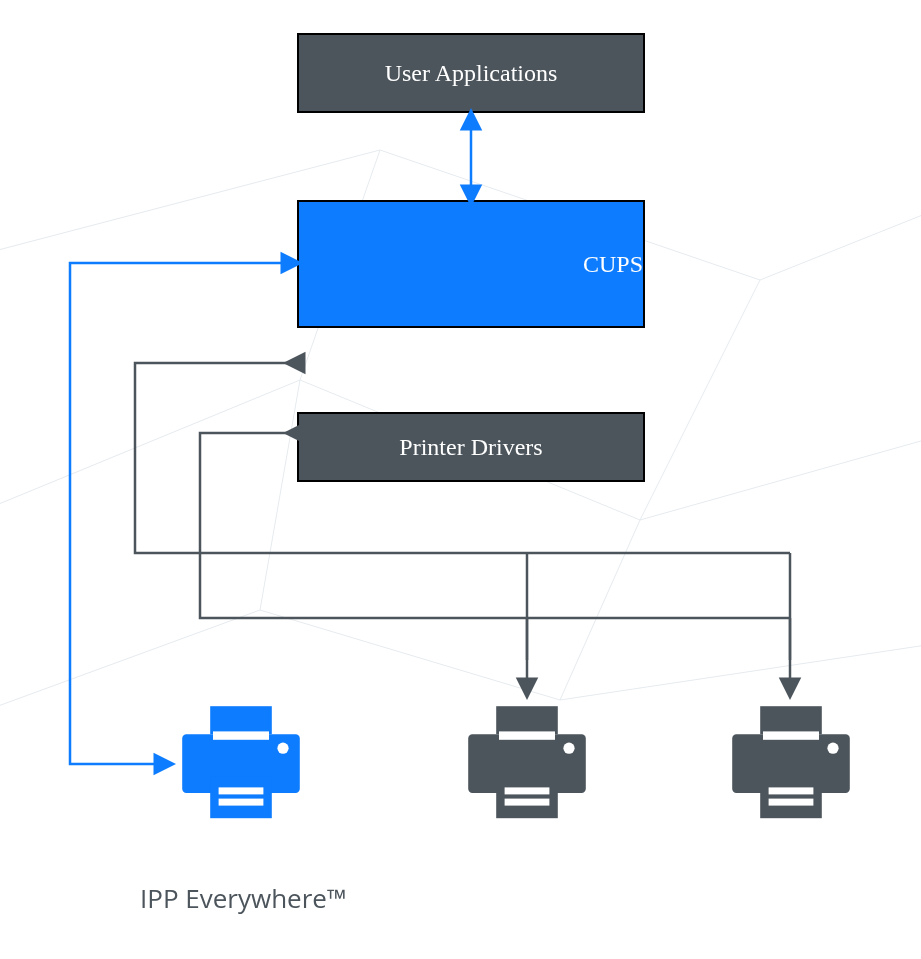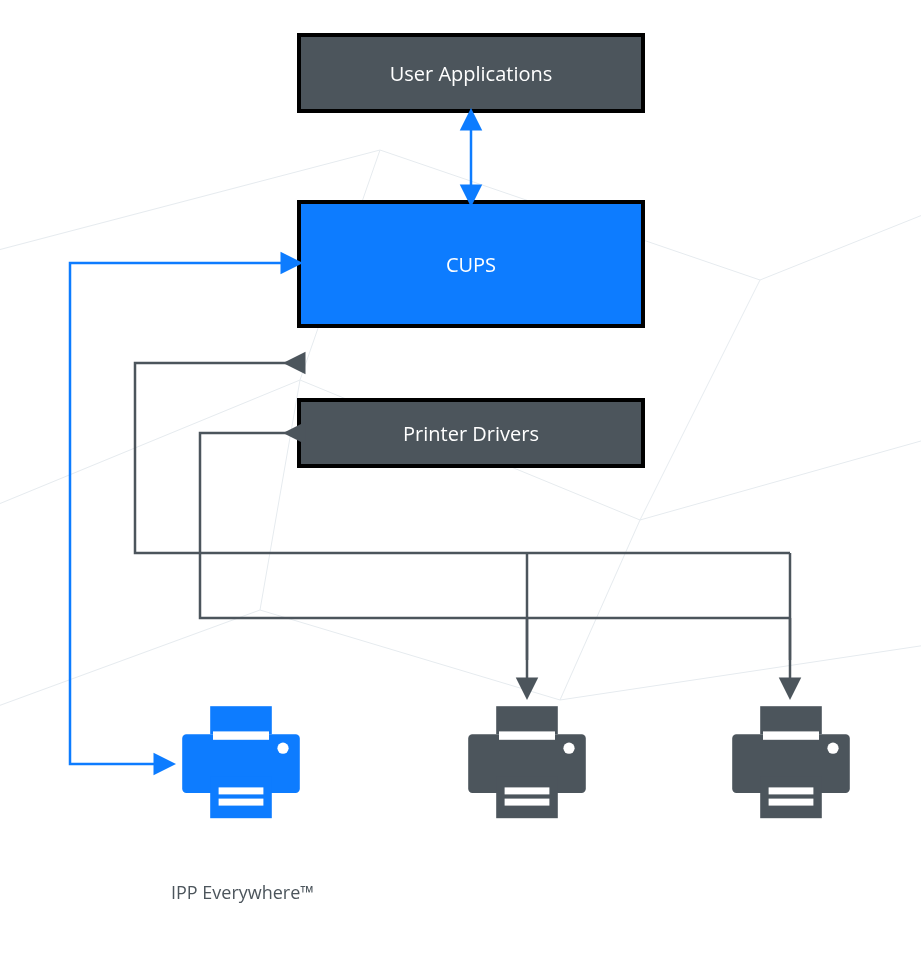--- a/index.html
+++ b/index.html
@@ -24,29 +24,30 @@
     position: absolute;
     inset: 0;
     z-index: 1;
   }
   .box {
     position: absolute;
     box-sizing: border-box;
     display: flex;
     align-items: center;
     justify-content: center;
-    font-size: 20px;
-    border: 4px solid #000000;
+    font-size: 24px;
+    border: 2px solid #000000;
+    font-family: Liberation Serif, serif;
   }
   .dark   { background: #4c555c; color: #fff; }
-  .accent { background: #0d7cff; color: #fff; }
+  .accent { background: #0d7cff; color: #fff; justify-content: flex-end; }
 
   .printer-label {
     position: absolute;
-    font-size: 18px;
+    font-size: 26px;
     color: #4c555c;
     text-align: center;
     white-space: nowrap;
   }
 
   
   .printer {
     position: absolute;
     width: 140px;
     height: 140px;
@@ -87,21 +88,21 @@
 
   <div class="box dark" style="left:297px; top:33px; width:348px; height:80px;">
     <span>User Applications</span>
   </div>
 
   <div class="box accent" style="left:297px; top:200px; width:348px; height:128px;">
     <span>CUPS</span>
   </div>
 
 
-  <div class="box dark" style="left:297px; top:398px; width:348px; height:70px;">
+  <div class="box dark" style="left:297px; top:412px; width:348px; height:70px;">
     <span>Printer Drivers</span>
   </div>
 
   <div class="printer" style="left:171px; top:695px;">
     <svg viewBox="0 0 100 100">
       <rect x="28" y="8" width="44" height="20" fill="#0d7cff"></rect>
       <rect x="8" y="28" width="84" height="42" rx="3" fill="#0d7cff"></rect>
       <rect x="28" y="58" width="44" height="30" fill="#0d7cff"></rect>
       <rect x="34" y="66" width="32" height="5" fill="#fff"></rect>
       <rect x="34" y="74" width="32" height="5" fill="#fff"></rect>

